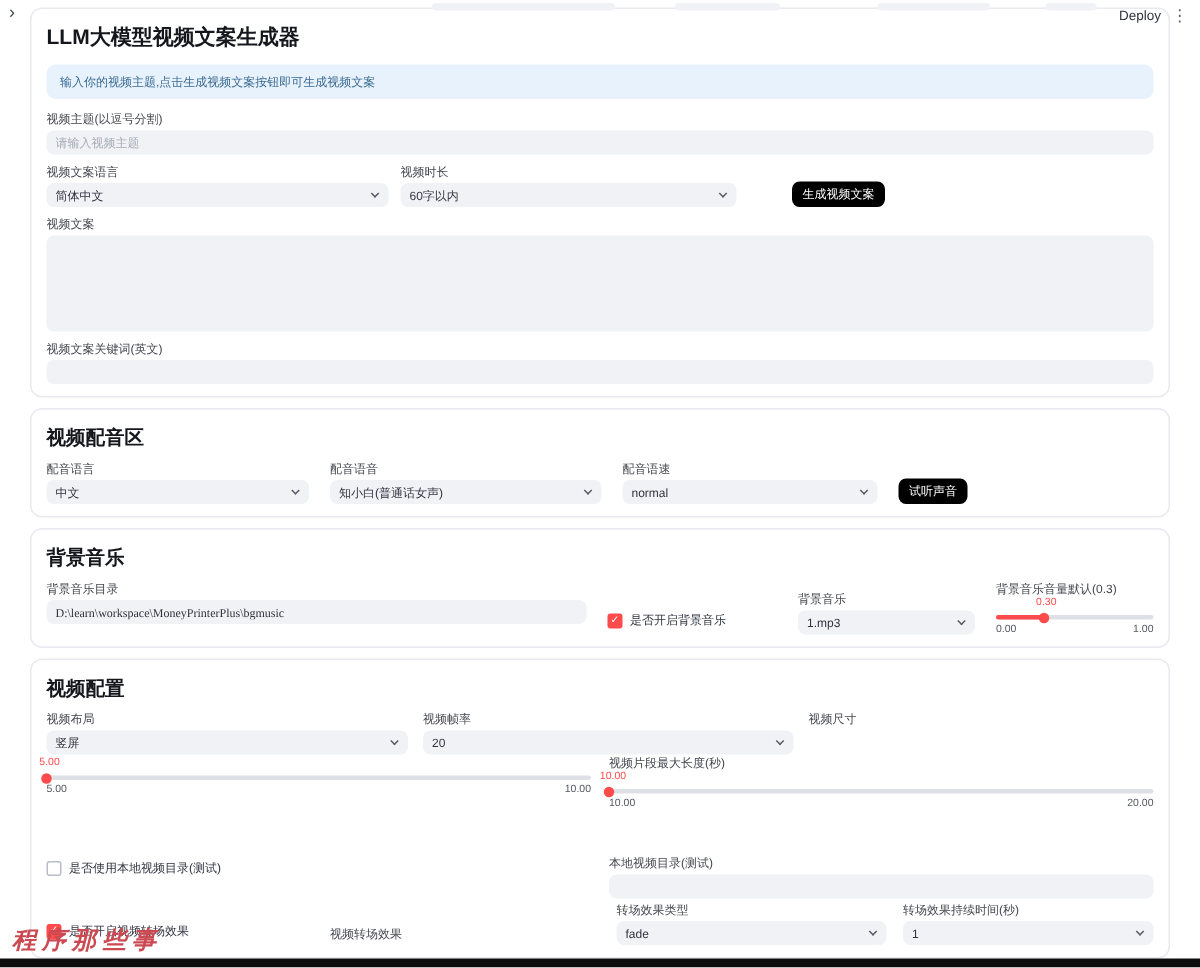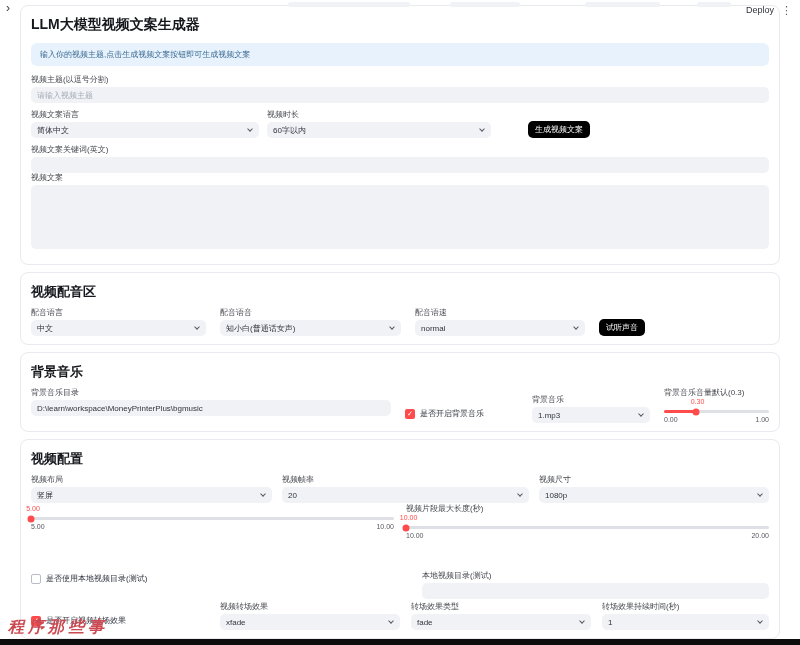--- a/index.html
+++ b/index.html
@@ -20,21 +20,21 @@
   .main { position:relative; padding:5px 20px 0; z-index:2; }
   .sec { border:1px solid #e9eaef; border-radius:8px; padding:8px 10px; margin-bottom:7px; background:#fff; }
   .sec-title { font-size:13px; font-weight:bold; color:#15171c; margin:2px 0 7px; }
   .sec-title.lg { font-size:14px; margin-bottom:9px; }
   .info-box { background:#e8f2fc; color:#3a6b93; font-size:8px; padding:6px 9px; border-radius:6px; margin-bottom:9px; }
 
   .field { display:flex; flex-direction:column; }
   .flabel { font-size:8px; line-height:9px; color:#45474e; margin-bottom:3px; white-space:nowrap; overflow:hidden; }
 
   .tinput { width:100%; height:16px; background:#f0f2f6; border:none; border-radius:5px;
-            font-size:8px; color:#31333f; padding:0 6px; font-family:Liberation Sans, sans-serif; outline:none; }
+            font-size:8px; color:#31333f; padding:0 6px; font-family:Liberation Serif, serif; outline:none; }
   .tinput::placeholder { color:#a6abb7; }
   .tarea { width:100%; height:64px; background:#f0f2f6; border:none; border-radius:5px; resize:none; outline:none;
            font-family:inherit; font-size:8px; padding:4px 6px; color:#31333f; }
 
   .select { position:relative; height:16px; background:#f0f2f6; border-radius:5px; display:flex;
             align-items:center; padding:0 16px 0 6px; font-size:8px; color:#31333f; cursor:pointer; white-space:nowrap; overflow:hidden; }
   .chev { position:absolute; right:7px; top:5px; width:4px; height:4px;
           border-right:1px solid #555a63; border-bottom:1px solid #555a63; transform:rotate(45deg); }
 
   .btn { display:inline-flex; align-items:center; justify-content:center; background:#000000; color:#fff;
@@ -58,21 +58,21 @@
   .s-range { display:flex; justify-content:space-between; font-size:7px; color:#565860; }
 
   
   .row-gen { display:grid; grid-template-columns:228px 224px 1fr; column-gap:8px; align-items:end; margin-bottom:7px; }
   .row-gen .btn { justify-self:start; margin-left:29px; }
   .row-voice { display:grid; grid-template-columns:175px 181px 170px 1fr; column-gap:14px; align-items:end; }
   .row-voice .btn { justify-self:start; align-self:end; }
   .row-bgm { display:grid; grid-template-columns:360px 113px 118px 1fr; column-gap:14px; align-items:start; }
   .row-vid1 { display:grid; grid-template-columns:241px 247px 1fr; column-gap:10px; margin-bottom:1px; }
   .row-vid2 { display:grid; grid-template-columns:363px 1fr; column-gap:12px; margin-bottom:2px; }
-  .row-vid3 { display:grid; grid-template-columns:363px 1fr; column-gap:28px; align-items:start; margin-bottom:3px;margin-top:32px; }
+  .row-vid3 { display:grid; grid-template-columns:363px 1fr; column-gap:12px; align-items:start; margin-bottom:3px;margin-top:32px; }
   .row-4col { display:grid; grid-template-columns:178px 180px 180px 1fr; column-gap:11px; align-items:end; }
   .self-end { align-self:end; margin-bottom:4px; }
   .self-start { align-self:start; margin-top:2px; }
   .mb0 { margin-bottom:0; }
   .mb7 { margin-bottom:7px; }
 
   
   .watermark { position:absolute; left:8px; top:617px; font-size:16px; font-weight:bold; font-style:italic;
                font-family:"DejaVu Serif","Liberation Serif",serif; color:#cb4a52; letter-spacing:4px; z-index:4; }
   .bottom-bar { position:absolute; left:0; right:0; bottom:0; height:6px; background:#0d0d0d; z-index:5; }
@@ -112,28 +112,28 @@
       <div class="field">
         <span class="flabel">视频时长</span>
         <div class="select">
           <span>60字以内</span>
           <span class="chev"></span>
         </div>
       </div>
       <button class="btn">生成视频文案</button>
     </div>
 
+    <div class="field mb7">
+      <span class="flabel">视频文案</span>
+      <textarea class="tarea" value="" style=""></textarea>
+    </div>
+
     <div class="field mb0">
       <span class="flabel">视频文案关键词(英文)</span>
       <input class="tinput" value="" style="">
-    </div>
-
-    <div class="field mb7">
-      <span class="flabel">视频文案</span>
-      <textarea class="tarea" value="" style=""></textarea>
     </div>
   </div>
 
   <div class="sec">
     <div class="sec-title">视频配音区</div>
     <div class="row-voice">
       <div class="field">
         <span class="flabel">配音语言</span>
         <div class="select">
           <span>中文</span>
@@ -206,24 +206,20 @@
       </div>
       <div class="field">
         <span class="flabel">视频帧率</span>
         <div class="select">
           <span>20</span>
           <span class="chev"></span>
         </div>
       </div>
       <div class="field">
         <span class="flabel">视频尺寸</span>
-        <div class="select">
-          <span>1080p</span>
-          <span class="chev"></span>
-        </div>
       </div>
     </div>
 
     <div class="row-vid2">
       <div class="slider">
         <div class="s-valrow">
           <span class="s-value" style="left: 0%;">5.00</span>
         </div>
         <div class="s-track">
           <div class="s-fill" style="width: 0%;"></div>
@@ -261,24 +257,20 @@
       </div>
     </div>
 
     <div class="row-4col">
       <div class="cbrow self-end">
         <span class="cb on"></span>
         <span class="cb-label">是否开启视频转场效果</span>
       </div>
       <div class="field">
         <span class="flabel">视频转场效果</span>
-        <div class="select">
-          <span>xfade</span>
-          <span class="chev"></span>
-        </div>
       </div>
       <div class="field">
         <span class="flabel">转场效果类型</span>
         <div class="select">
           <span>fade</span>
           <span class="chev"></span>
         </div>
       </div>
       <div class="field">
         <span class="flabel">转场效果持续时间(秒)</span>

